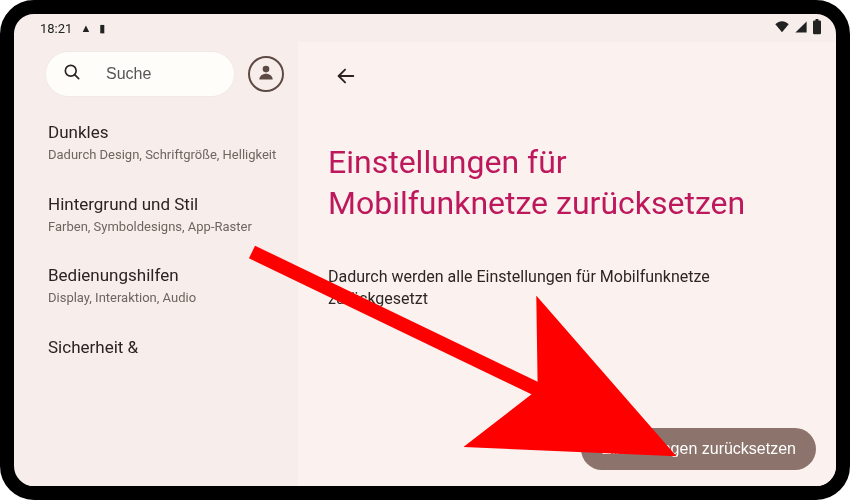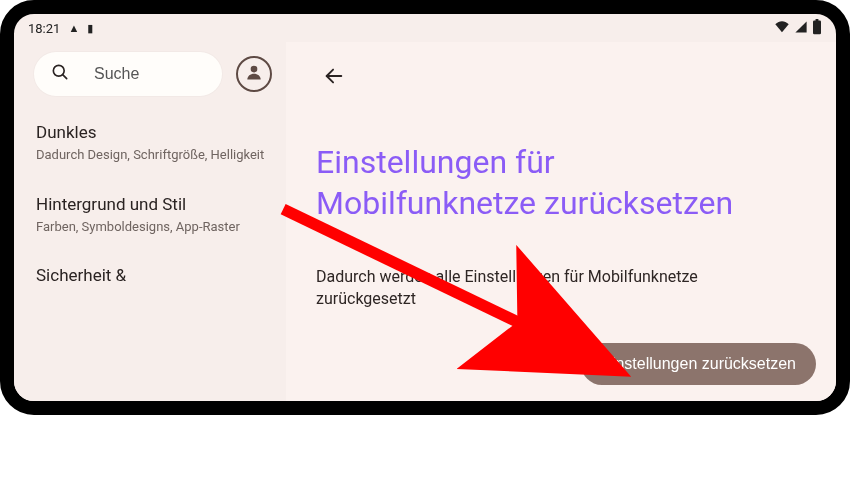--- a/index.html
+++ b/index.html
@@ -1,22 +1,23 @@
 <!DOCTYPE html>
 <html><head>
 <meta charset="utf-8">
 <style>
   * { box-sizing: border-box; margin: 0; padding: 0; }
   html, body { width: 850px; height: 500px; overflow: hidden; font-family: Roboto, "Segoe UI", Arial, sans-serif; background: #fff; }
   .device {
-    width: 850px; height: 415px; position: relative;
+    width: 850px; height: 500px; position: relative;
     background: #f7eeeb;
     border-radius: 34px;
     border: 14px solid #000;
     overflow: hidden;
+    padding-left: 12px;
   }
   .status-bar {
     height: 28px; display: flex; align-items: center; justify-content: space-between;
     padding: 0 14px; font-size: 13px; color: #222;
   }
   .status-left { display:flex; align-items:center; gap:8px; }
   .status-left .glyph { font-size:11px; }
   .status-right { display:flex; align-items:center; gap:4px; }
   .content { display:flex; height: calc(100% - 28px); }
   .sidebar {
@@ -39,21 +40,21 @@
   }
   .avatar-btn svg { width:20px; height:20px; }
   .nav-list { display:flex; flex-direction:column; gap:18px; margin-top:8px; }
   .nav-item { cursor:pointer; padding: 6px 2px; }
   .nav-title { font-size:17px; color:#2a2322; margin-bottom:4px; }
   .nav-sub { font-size:13px; color:#6f6460; line-height:1.35; }
   .main {
     flex:1; background:#fbf2ef; padding: 18px 30px 0 30px; position:relative;
   }
   .back-btn { width:36px; height:36px; display:flex; align-items:center; justify-content:center; cursor:pointer; border-radius:50%; }
-  .page-title { font-size:32px; line-height:1.28; color:#8b5cf6; margin-top:46px; font-weight:400; max-width: 420px; }
+  .page-title { font-size:32px; line-height:1.28; color:#be185d; margin-top:46px; font-weight:400; max-width: 420px; }
   .page-desc { font-size:16px; color:#2e2624; margin-top:42px; max-width: 420px; line-height:1.4; }
   .reset-btn {
     position:absolute; right:20px; bottom:16px;
     background:#8c746c; color:#fff; font-size:16px;
     padding: 12px 20px; border:none; border-radius:26px; cursor:pointer;
   }
   
   .anno { position:absolute; left:0; top:0; width:100%; height:100%; pointer-events:none; }
   .icon-stroke { stroke:#2a2322; stroke-width:2; fill:none; stroke-linecap:round; stroke-linejoin:round; }
 </style>
@@ -113,20 +114,24 @@
       <div class="nav-list">
         <div class="nav-item">
           <div class="nav-title">Dunkles</div>
           <div class="nav-sub">Dadurch Design, Schriftgröße, Helligkeit</div>
         </div>
         <div class="nav-item">
           <div class="nav-title">Hintergrund und Stil</div>
           <div class="nav-sub">Farben, Symboldesigns, App-Raster</div>
         </div>
         <div class="nav-item">
+          <div class="nav-title">Bedienungshilfen</div>
+          <div class="nav-sub">Display, Interaktion, Audio</div>
+        </div>
+        <div class="nav-item">
           <div class="nav-title">Sicherheit &amp;</div>
         </div>
       </div>
     </aside>
 
     <main class="main">
       <div class="back-btn">
         <span>
           <svg width="22" height="22" viewBox="0 0 24 24">
               <line x1="20" y1="12" x2="4" y2="12" class="icon-stroke"></line>

